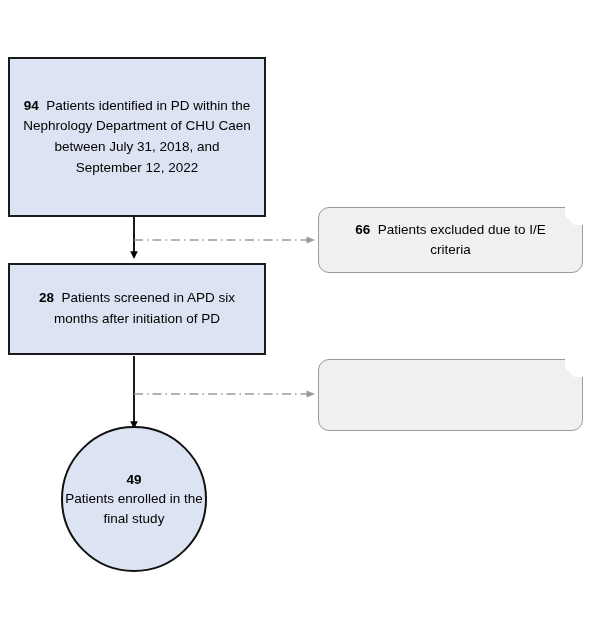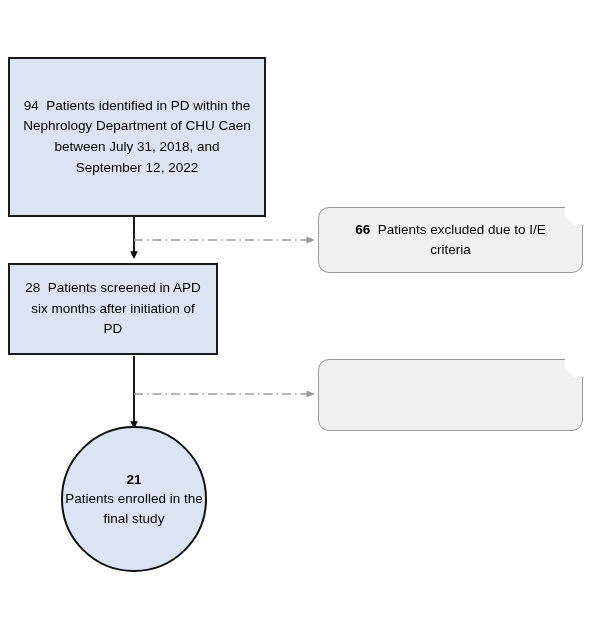--- a/index.html
+++ b/index.html
@@ -25,21 +25,21 @@
     display: flex;
     align-items: center;
     justify-content: center;
     text-align: center;
     color: #000000;
     font-size: 13.5px;
     line-height: 1.52;
     padding: 4px 10px;
   }
   .flow-box .txt { display: block; width: 100%; }
-  .flow-box b { font-weight: normal; margin-top: 40px; }
+  .flow-box b { font-weight: bold; margin-top: 40px; }
 
   
   .flow-circle {
     position: absolute;
     box-sizing: border-box;
     background: #dce3f2;
     border: 2px solid #111111;
     border-radius: 50%;
     display: flex;
     align-items: center;
@@ -132,26 +132,26 @@
 
     <line x1="134" y1="356" x2="134" y2="425" stroke="#000000" stroke-width="1.8" marker-end="url(#arrow-black)"></line>
 
     <line x1="134" y1="394" x2="311" y2="394" stroke="#9a9a9a" stroke-width="1.7" stroke-dasharray="9,4,1.5,4" marker-end="url(#arrow-gray)"></line>
   </svg>
 
   <div class="flow-box" style="left:8px; top:57px; width:258px; height:160px;">
     <span class="txt"><b>94</b>&nbsp;&nbsp;<span>Patients identified in PD within the Nephrology Department of CHU Caen between July 31, 2018, and September 12, 2022</span></span>
   </div>
 
-  <div class="flow-box" style="left:8px; top:263px; width:210px; height:92px;">
+  <div class="flow-box" style="left:8px; top:263px; width:258px; height:92px;">
     <span class="txt"><b>28</b>&nbsp;&nbsp;<span>Patients screened in APD six months after initiation of PD</span></span>
   </div>
 
   <div class="flow-circle" style="left:61px; top:426px; width:146px; height:146px;">
-    <span class="txt"><b>21</b><br><span>Patients enrolled in the final study</span></span>
+    <span class="txt"><b>49</b><br><span>Patients enrolled in the final study</span></span>
   </div>
 
   <div class="note-box" style="left:318px; top:207px; width:265px; height:66px;">
     <span class="note-shape"></span>
     <span class="note-fold"></span>
     <span class="txt"><b>66</b>&nbsp;&nbsp;<span>Patients excluded due to I/E criteria</span></span>
   </div>
 
   <div class="note-box" style="left:318px; top:359px; width:265px; height:72px;">
     <span class="note-shape"></span>

